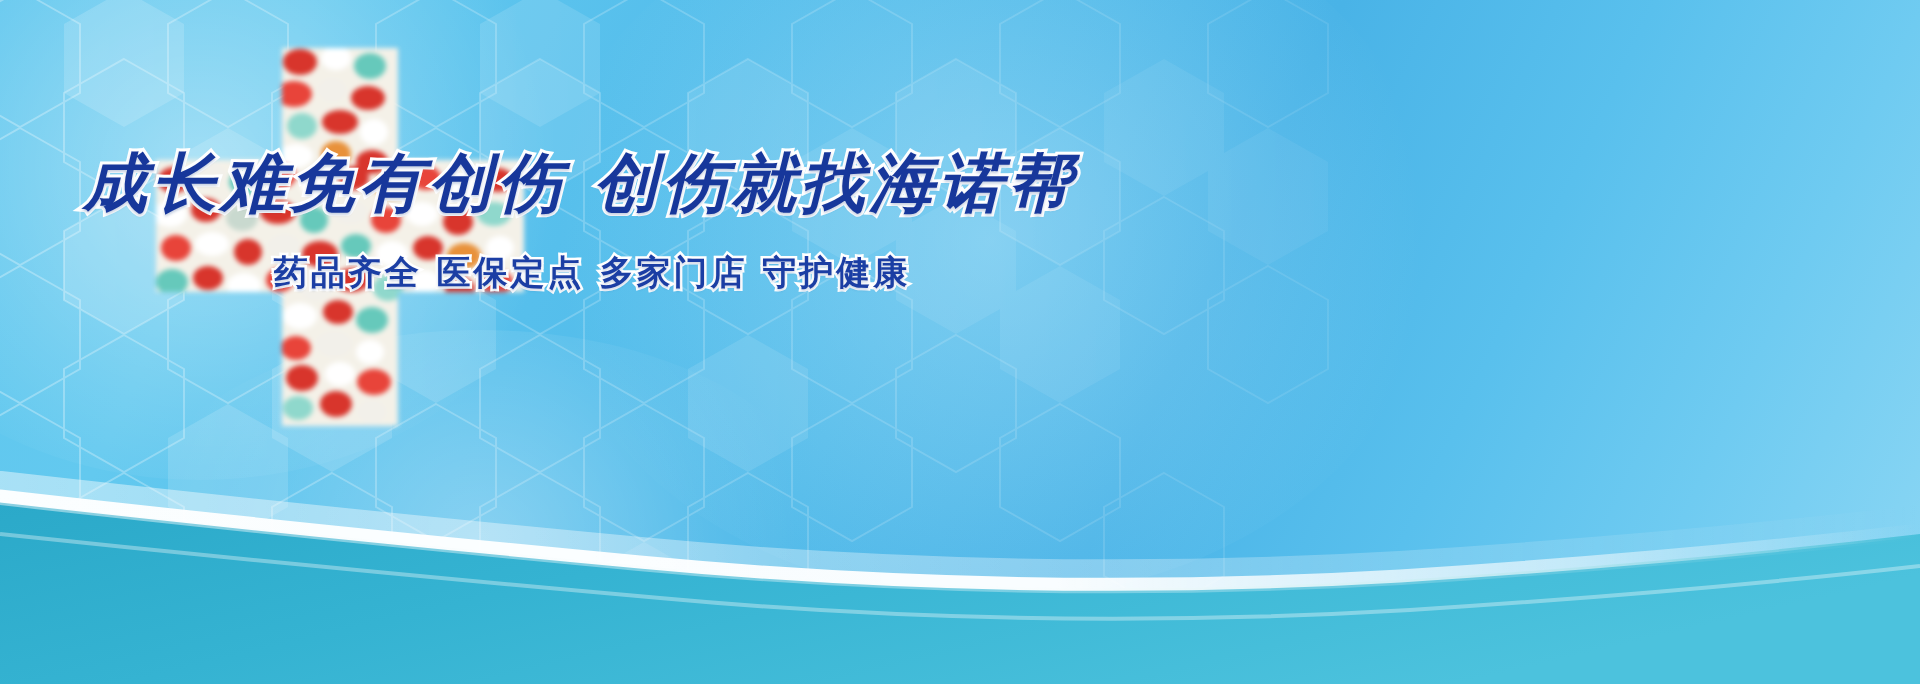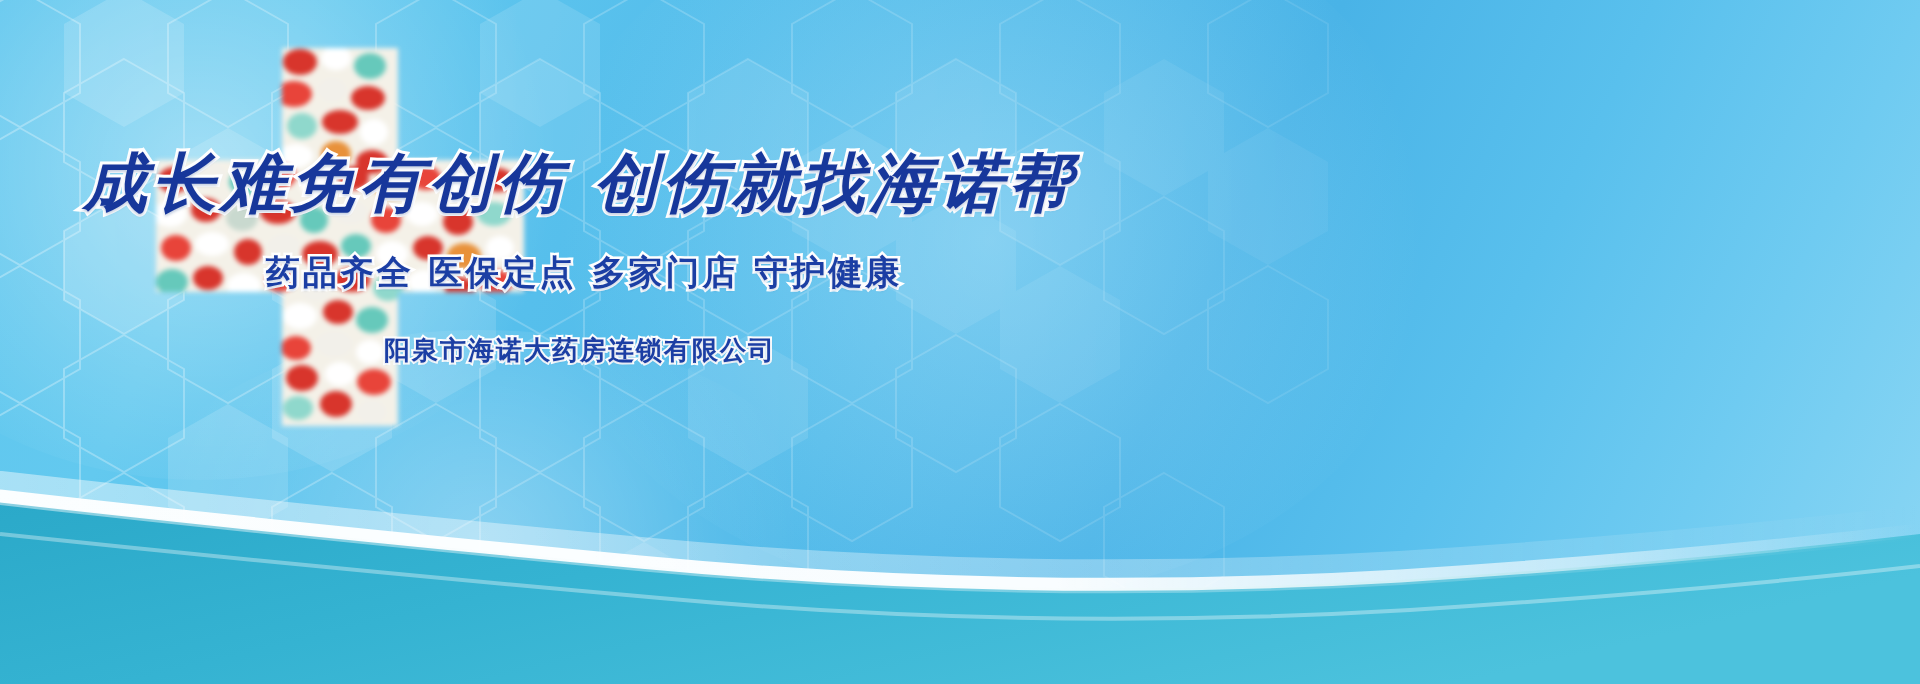--- a/index.html
+++ b/index.html
@@ -104,21 +104,21 @@
     font-style: italic;
     letter-spacing: 5px;
     color: #17379b;
     white-space: nowrap;
     -webkit-text-stroke: 6px #ffffff;
     paint-order: stroke fill;
     text-shadow: 0 2px 3px rgba(20,60,130,.25);
   }
   .subtitle {
     position: absolute;
-    left: 4px; top: 250px;
+    left: 12px; top: 250px;
     width: 1160px;
     text-align: center;
     font-size: 34px;
     font-weight: 700;
     letter-spacing: 3px;
     color: #1b3ea4;
     white-space: nowrap;
     -webkit-text-stroke: 5px #ffffff;
     paint-order: stroke fill;
     text-shadow: 0 2px 3px rgba(20,60,130,.22);
@@ -432,16 +432,15 @@
     <path d="M0,104 Q300,138 640,170 Q1020,206 1400,184 Q1680,166 1920,138" stroke="url(#waveGlow)" stroke-width="34" fill="none" stroke-linecap="round"></path>
 
     <path d="M0,112 Q300,146 640,178 Q1020,214 1400,192 Q1680,174 1920,146" stroke="url(#waveWhite)" stroke-width="13" fill="none" stroke-linecap="round"></path>
 
     <path d="M0,150 Q320,184 660,214 Q1030,248 1410,226 Q1690,208 1920,182" stroke="#ffffff" stroke-width="4" fill="none" opacity=".35"></path>
   </svg>
 
   <div class="copy">
     <div class="headline">成长难免有创伤  创伤就找海诺帮</div>
     <div class="subtitle">药品齐全  医保定点  多家门店  守护健康</div>
-    <div class="company">阳泉市海诺大药房连锁有限公司</div>
   </div>
 
 </div>
 
 </body></html>

